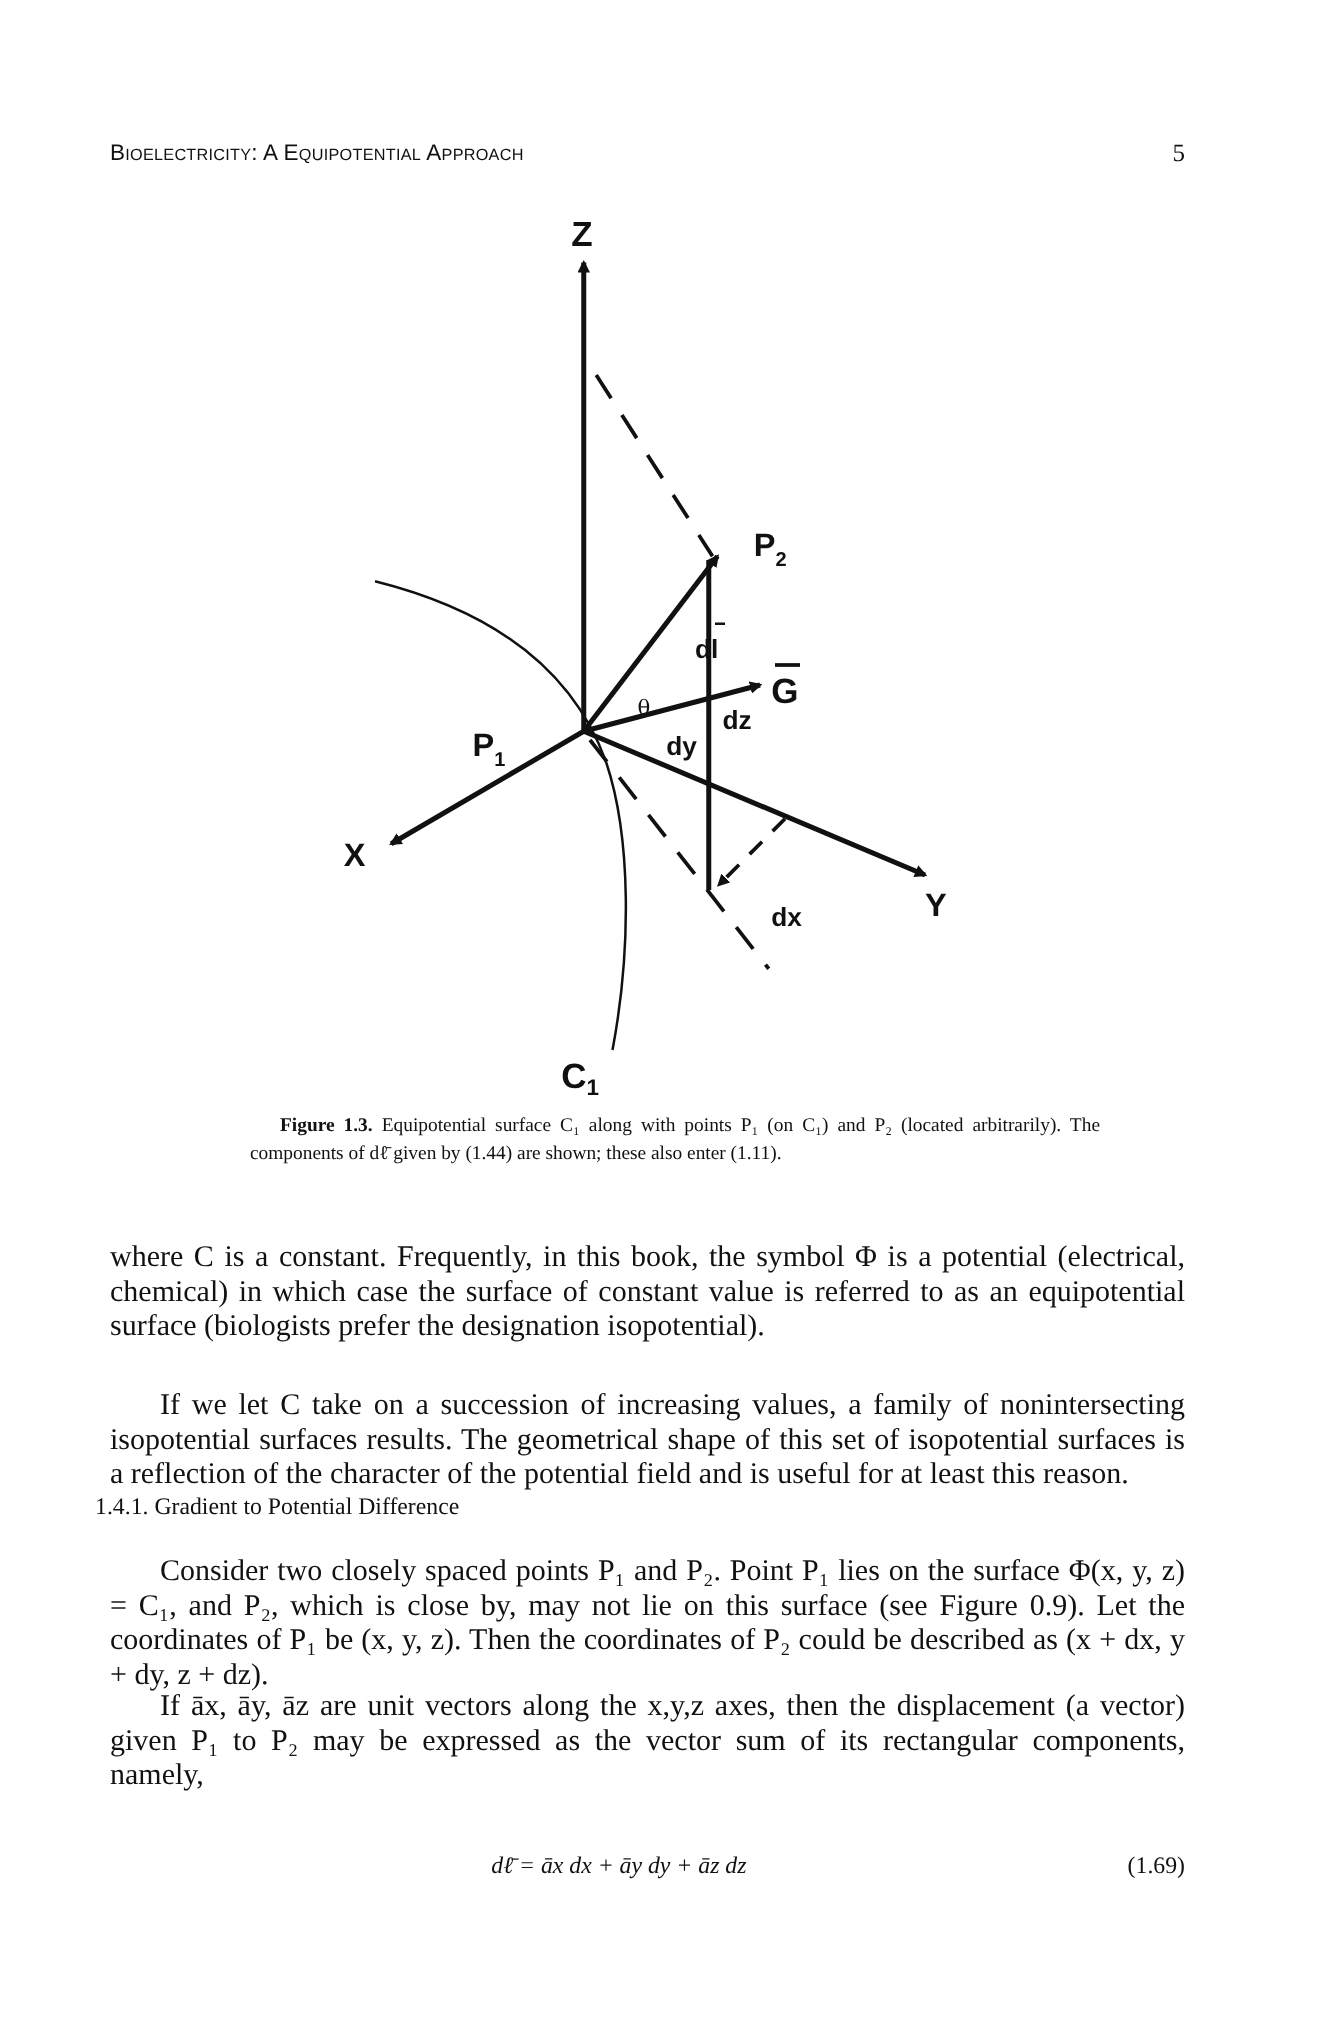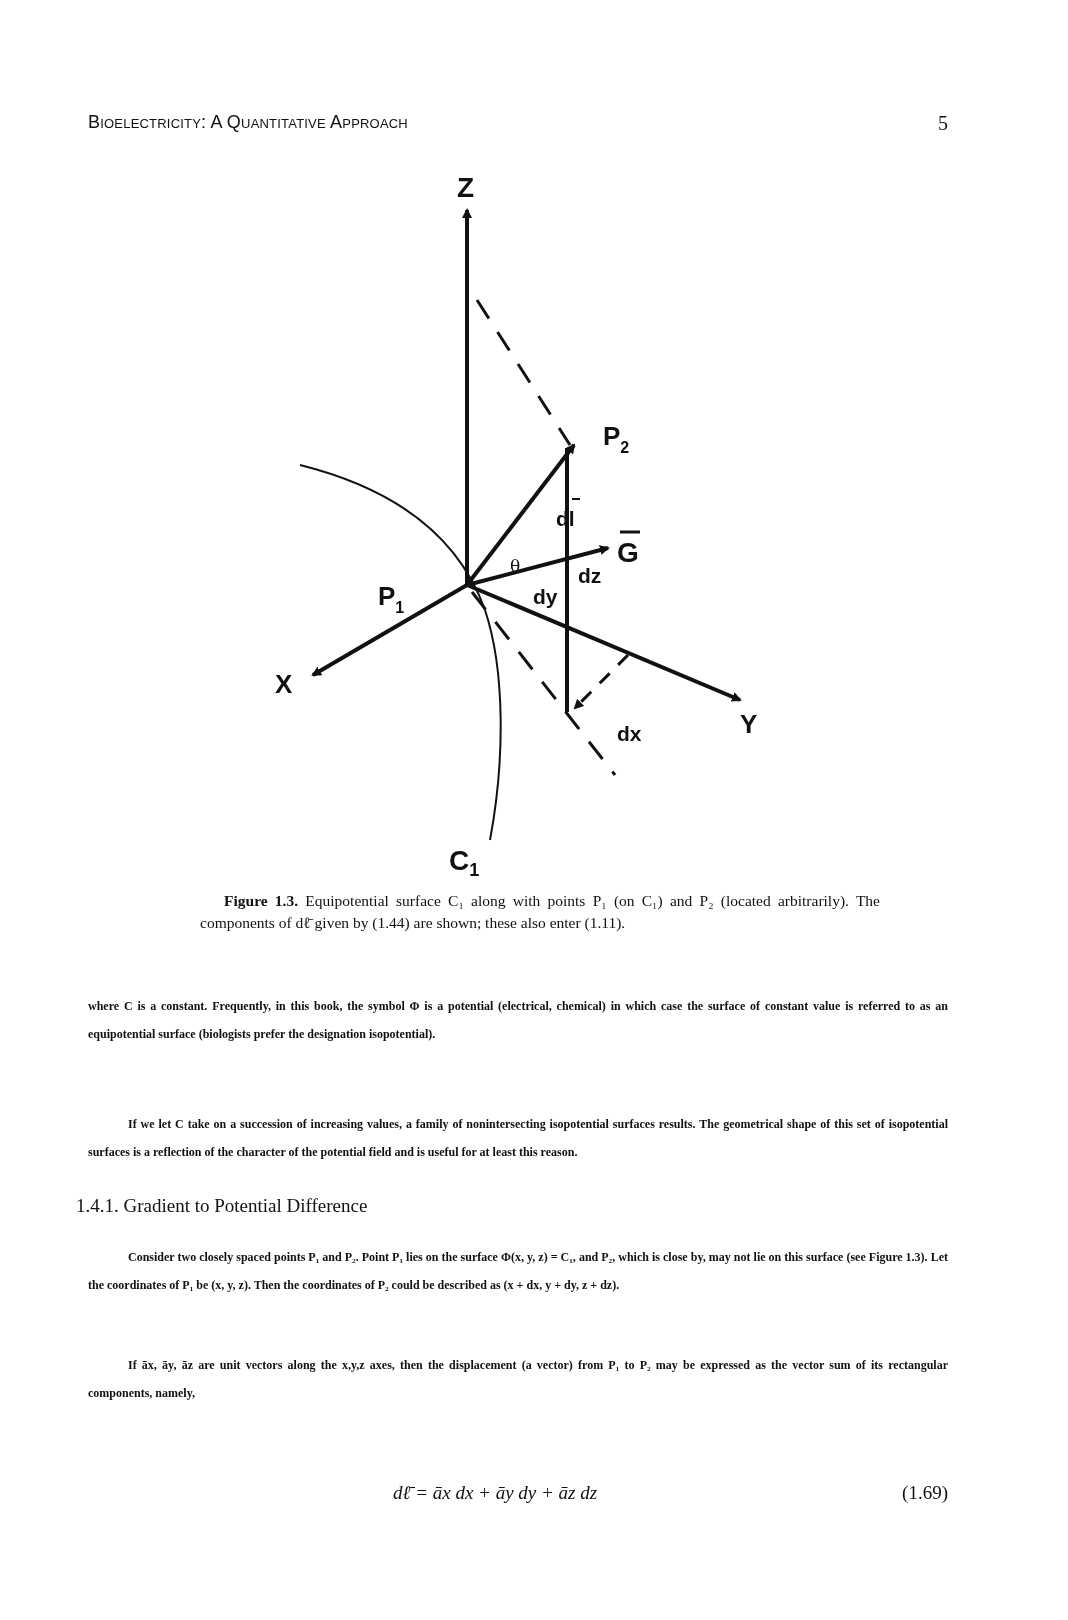--- a/index.html
+++ b/index.html
@@ -5,32 +5,32 @@
   html, body { margin: 0; padding: 0; background: #ffffff; }
   body { width: 1068px; height: 1620px; position: relative; overflow: hidden; font-family: "Liberation Serif", "DejaVu Serif", serif; color: #111; }
   .running-head { position: absolute; left: 88px; top: 112px; width: 860px; height: 26px; }
   .running-head .title { position: absolute; left: 0; top: 0; font-size: 18px; letter-spacing: 0.2px; font-variant: small-caps; font-family: "Liberation Sans", sans-serif; }
   .running-head .pageno { position: absolute; right: 0; top: 0; font-size: 20px; }
   .figure { position: absolute; left: 0; top: 160px; width: 1068px; height: 730px; }
   .figure svg { position: absolute; left: 0; top: 0; }
   .lbl { font-family: "Liberation Sans", sans-serif; font-weight: bold; fill: #111; }
   .caption { position: absolute; left: 200px; top: 890px; width: 680px; font-size: 15.5px; line-height: 22px; text-align: justify; }
   .caption .fig-label { font-weight: bold; margin-left: 24px; }
-  .para { position: absolute; left: 88px; width: 860px; font-size: 12px; line-height: 27.5px; text-align: justify; font-weight: bold; }
+  .para { position: absolute; left: 88px; width: 860px; font-size: 24px; line-height: 27.5px; text-align: justify; }
   .para.indent { text-indent: 40px; }
   .heading { position: absolute; left: 76px; top: 1195px; font-size: 19px; font-weight: normal; }
   .equation { position: absolute; left: 88px; top: 1482px; width: 860px; height: 30px; font-size: 19px; }
   .equation .expr { position: absolute; left: 305px; top: 0; font-style: italic; }
   .equation .eqno { position: absolute; right: 0; top: 0; }
 </style>
 </head>
 <body>
 
 <div class="running-head">
-  <span class="title">Bioelectricity: A Quantitative Approach</span>
+  <span class="title">Bioelectricity: A Equipotential Approach</span>
   <span class="pageno">5</span>
 </div>
 
 <div class="figure">
   <svg width="1068" height="730" viewBox="0 160 1068 730">
     <defs>
       <marker id="ah" markerWidth="10" markerHeight="10" refX="8" refY="5" orient="auto" markerUnits="userSpaceOnUse">
         <path d="M0,0 L10,5 L0,10 z" fill="#111"></path>
       </marker>
     </defs>
@@ -75,19 +75,19 @@
 <div class="caption">
   <span class="fig-label">Figure 1.3.</span>
   <span>Equipotential surface C₁ along with points P₁ (on C₁) and P₂ (located arbitrarily). The components of dℓ̄ given by (1.44) are shown; these also enter (1.11).</span>
 </div>
 
 <div class="para" style="top:993px;">where C is a constant. Frequently, in this book, the symbol Φ is a potential (electrical, chemical) in which case the surface of constant value is referred to as an equipotential surface (biologists prefer the designation isopotential).</div>
 <div class="para indent" style="top:1111px;">If we let C take on a succession of increasing values, a family of nonintersecting isopotential surfaces results. The geometrical shape of this set of isopotential surfaces is a reflection of the character of the potential field and is useful for at least this reason.</div>
 
 <div class="heading">1.4.1. Gradient to Potential Difference</div>
 
-<div class="para indent" style="top:1244px;">Consider two closely spaced points P₁ and P₂. Point P₁ lies on the surface Φ(x, y, z) = C₁, and P₂, which is close by, may not lie on this surface (see Figure 1.3). Let the coordinates of P₁ be (x, y, z). Then the coordinates of P₂ could be described as (x + dx, y + dy, z + dz).</div>
-<div class="para indent" style="top:1352px;">If āx, āy, āz are unit vectors along the x,y,z axes, then the displacement (a vector) from P₁ to P₂ may be expressed as the vector sum of its rectangular components, namely,</div>
+<div class="para indent" style="top:1244px;">Consider two closely spaced points P₁ and P₂. Point P₁ lies on the surface Φ(x, y, z) = C₁, and P₂, which is close by, may not lie on this surface (see Figure 0.9). Let the coordinates of P₁ be (x, y, z). Then the coordinates of P₂ could be described as (x + dx, y + dy, z + dz).</div>
+<div class="para indent" style="top:1352px;">If āx, āy, āz are unit vectors along the x,y,z axes, then the displacement (a vector) given P₁ to P₂ may be expressed as the vector sum of its rectangular components, namely,</div>
 
 <div class="equation">
   <span class="expr">dℓ̄ = āx dx + āy dy + āz dz</span>
   <span class="eqno">(1.69)</span>
 </div>
 
 </body></html>

